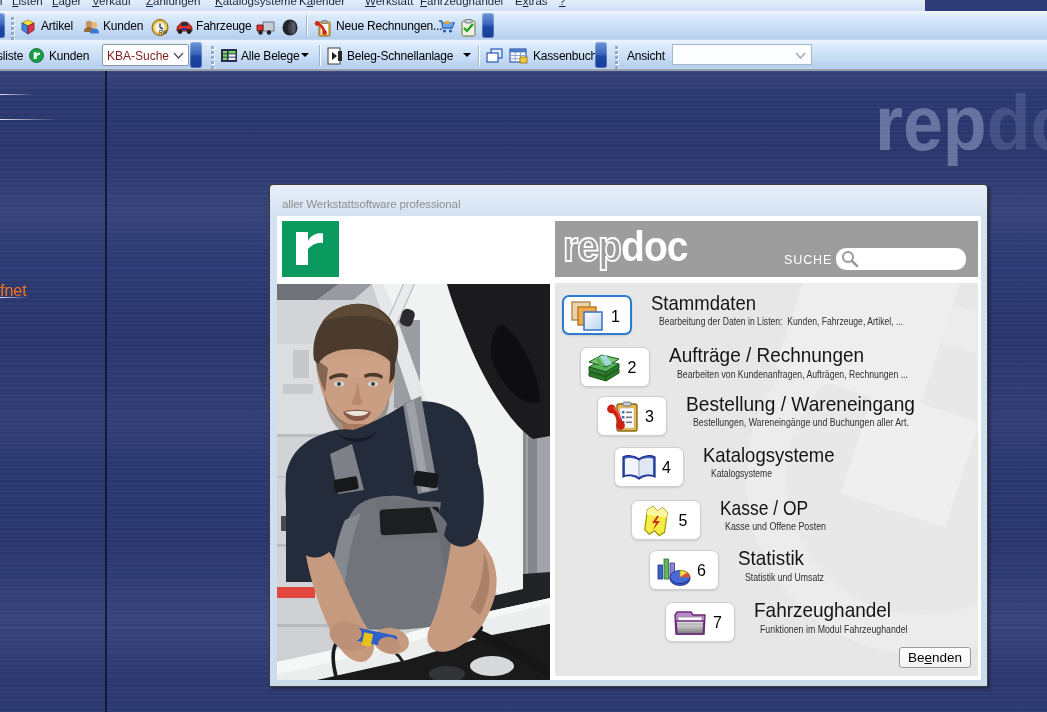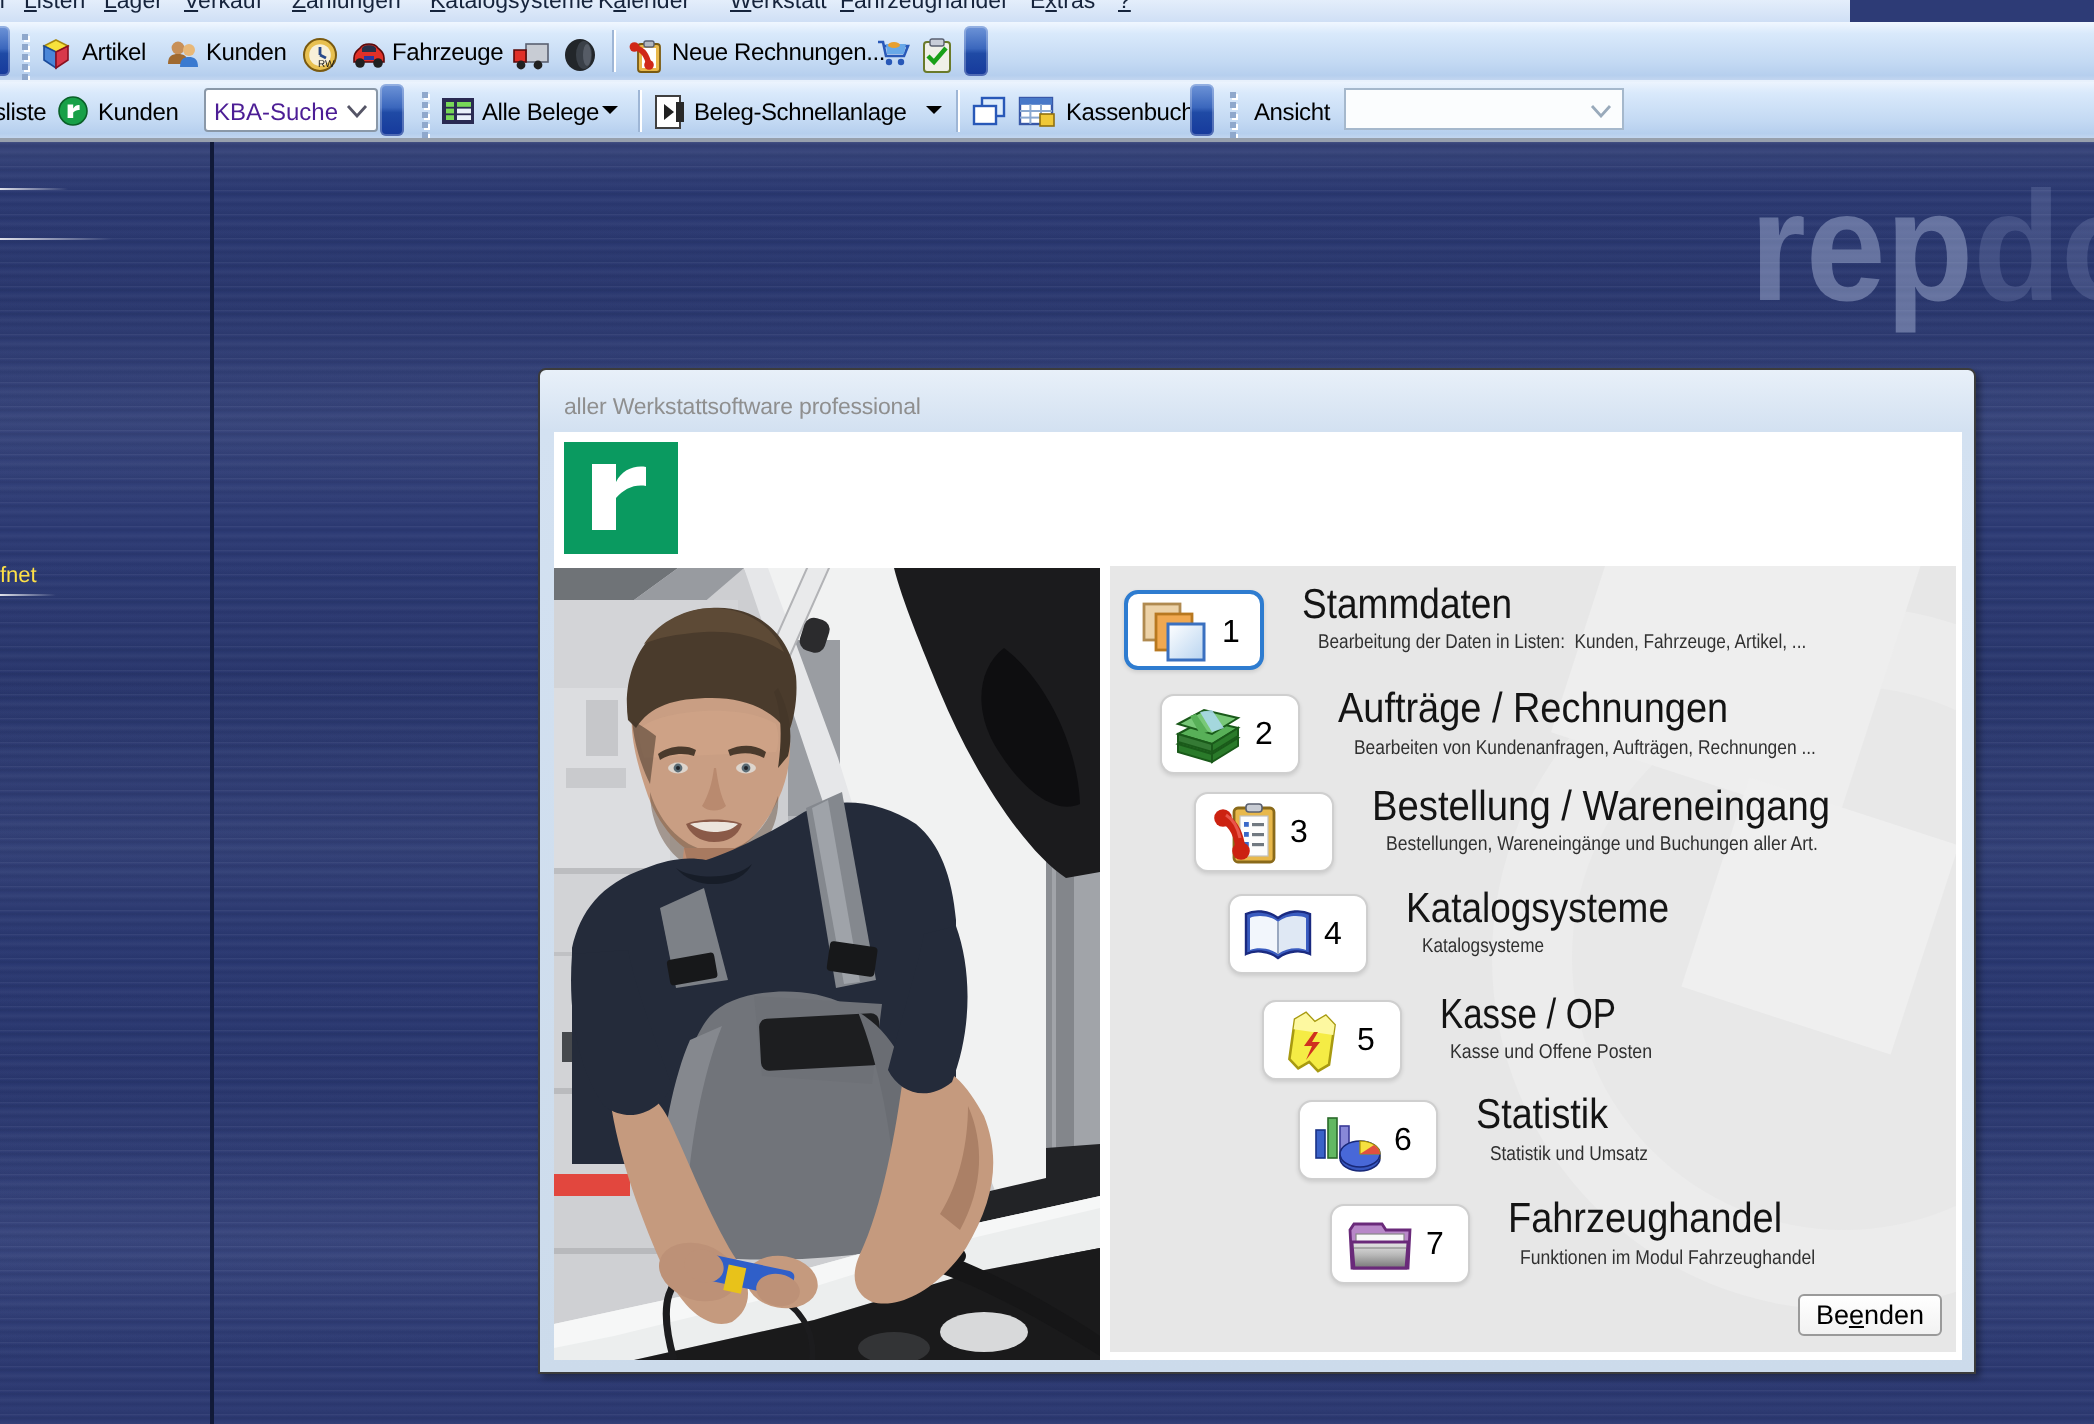--- a/index.html
+++ b/index.html
@@ -33,21 +33,21 @@
   
   #desktop { left:0; top:71px; width:1047px; height:641px;
     background:
       repeating-linear-gradient(180deg, rgba(255,255,255,0.07) 0px, rgba(255,255,255,0.0) 1px, rgba(0,0,0,0.06) 2px, rgba(255,255,255,0.0) 3px, rgba(255,255,255,0.04) 5px, rgba(0,0,0,0.04) 7px, rgba(255,255,255,0.02) 9px, rgba(0,0,0,0.03) 12px),
       linear-gradient(180deg, rgba(255,255,255,0.06) 0%, rgba(255,255,255,0) 4%, rgba(0,0,0,0.04) 12%, rgba(255,255,255,0.05) 22%, rgba(255,255,255,0) 30%, rgba(0,0,0,0.05) 42%, rgba(255,255,255,0.04) 55%, rgba(255,255,255,0) 63%, rgba(0,0,0,0.04) 74%, rgba(255,255,255,0.05) 86%, rgba(0,0,0,0.05) 95%),
       linear-gradient(180deg,#2a3871 0%, #2c3a74 30%, #293770 60%, #2e3c78 100%);
   }
   #vline { left:105px; top:71px; width:2px; height:641px; background:#111a38; }
   .wline { position:absolute; height:1px;
     background:linear-gradient(90deg, rgba(255,255,255,.85), rgba(255,255,255,0)); }
-  #fnet { left:0px; top:282px; color:#fde047; font-size:11px; }
+  #fnet { left:0px; top:282px; color:#f97316; font-size:16px; }
   #wmark { left:875px; top:78px; font-size:78px; font-weight:bold; white-space:pre; transform:scaleX(0.92); transform-origin:left top; }
   #wmark .a { color:rgba(168,180,214,.48); }
   #wmark .b { color:rgba(145,158,200,.24); }
 
   
   #dlg { left:269px; top:184px; width:719px; height:503px;
     background:linear-gradient(180deg,#e8f0f9 0%, #d3e1f1 6%, #ccdbeb 100%);
     border:1px solid #3c3c3c; border-radius:4px 4px 0 0;
     box-shadow:2px 2px 3px rgba(0,0,0,.35); }
   #dlgtitle { left:12px; top:13px; font-size:11.5px; color:#8f8f8f; letter-spacing:-0.1px; }
@@ -166,21 +166,21 @@
 </div>
 
 <div id="tb2" class="abs">
   <span class="tbtext" style="left:-3px">sliste</span>
   <svg class="abs" style="left:29px;top:7px" width="15" height="15" viewBox="0 0 15 15">
     <circle cx="7.5" cy="7.5" r="7" fill="#18a048" stroke="#0a6028" stroke-width="0.8"></circle>
     <path d="M4.8,4.2 L7.6,4.2 L7.6,6.2 C8.4,5 9.6,4.4 10.8,4.6 L10.8,7 C9.6,6.8 8.5,7.3 7.6,8.3 L7.6,11 L4.8,11 Z" fill="#fff"></path>
   </svg>
   <span class="tbtext" style="left:49px">Kunden</span>
   <div class="abs" style="left:102px;top:3px;width:87px;height:22px;background:#fff;border:1px solid #8a98a8;border-radius:2px;">
-    <span style="position:absolute;left:4px;top:4px;font-size:12px;color:#4c1d95;">KBA-Suche</span>
+    <span style="position:absolute;left:4px;top:4px;font-size:12px;color:#7f1d1d;">KBA-Suche</span>
     <svg style="position:absolute;right:4px;top:7px" width="11" height="7" viewBox="0 0 11 7">
         <path d="M1,1 L5.5,6 L10,1" fill="none" stroke="#556" stroke-width="1.4"></path>
       </svg>
   </div>
   <svg class="abs" style="left:220px;top:7px" width="18" height="15" viewBox="0 0 18 15">
     <rect x="1" y="1" width="16" height="13" fill="#2a2a52"></rect>
     <rect x="3" y="3" width="4" height="2.4" fill="#78d858"></rect>
       <rect x="8.5" y="3" width="7" height="2.4" fill="#78d858"></rect>
     <rect x="3" y="6.3" width="4" height="2.4" fill="#78d858"></rect>
       <rect x="8.5" y="6.3" width="7" height="2.4" fill="#e8f0fa"></rect>
@@ -244,20 +244,30 @@
 <div id="fnet" class="abs">fnet</div>
 <div class="wline abs" style="left:0; top:297px; width:28px;"></div>
 <div id="wmark" class="abs"><span class="a">rep</span><span class="b">do</span></div>
 
 <div id="dlg" class="abs">
   <span id="dlgtitle" class="abs">aller Werkstattsoftware professional</span>
   <div id="dlgcontent" class="abs">
     <div id="greenlogo" class="abs"><svg width="57" height="56" viewBox="0 0 57 56">
 <path d="M14,11 L26,11 L26,20 C29,14 35,11.5 41,12.5 L41,22 C35,21 30,23.5 26,28 L26,44 L14,44 Z" fill="#fff"></path>
 </svg></div>
+    <div id="panel2" class="abs">
+      <div id="replogo" class="abs"><span class="r">rep</span><span class="d">doc</span></div>
+      <span id="suche" class="abs">SUCHE</span>
+      <div id="sbox" class="abs">
+        <svg width="18" height="18" style="position:absolute;left:5px;top:2px" viewBox="0 0 18 18">
+          <circle cx="7" cy="7" r="5" fill="none" stroke="#9a9a9a" stroke-width="2"></circle>
+          <line x1="11" y1="11" x2="16" y2="16" stroke="#9a9a9a" stroke-width="2.5" stroke-linecap="round"></line>
+        </svg>
+      </div>
+    </div>
     <div id="photo" class="abs" style="left:0px; top:68px; width:273px; height:396px; background:#c8c9cc; overflow:hidden;">
     <svg width="273" height="396" viewBox="0 0 273 396">
       <rect x="0" y="0" width="273" height="396" fill="#cdced1"></rect>
       <polygon points="0,0 62,0 40,16 0,16" fill="#6f7377"></polygon>
       <polygon points="62,0 95,0 60,30 40,16" fill="#989ba0"></polygon>
       <rect x="0" y="16" width="92" height="135" fill="#d3d4d7"></rect>
       <rect x="0" y="60" width="58" height="115" fill="#dcdde0"></rect>
       <rect x="16" y="66" width="16" height="28" fill="#c6c7ca"></rect>
       <rect x="6" y="100" width="30" height="10" fill="#c9cacd"></rect>
       <rect x="0" y="151" width="88" height="155" fill="#d2d3d6"></rect>

